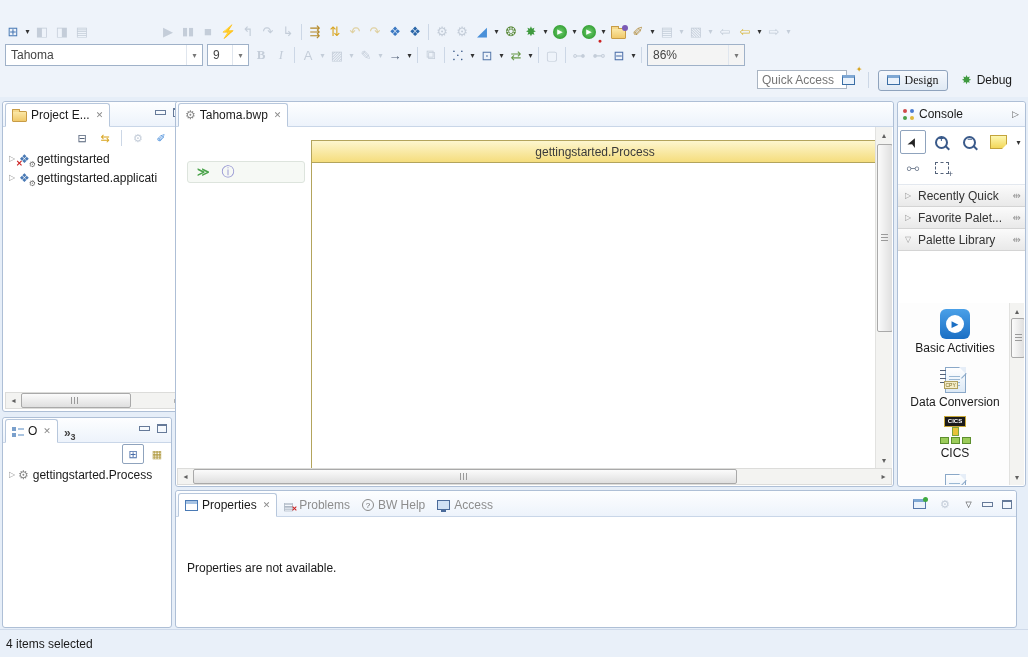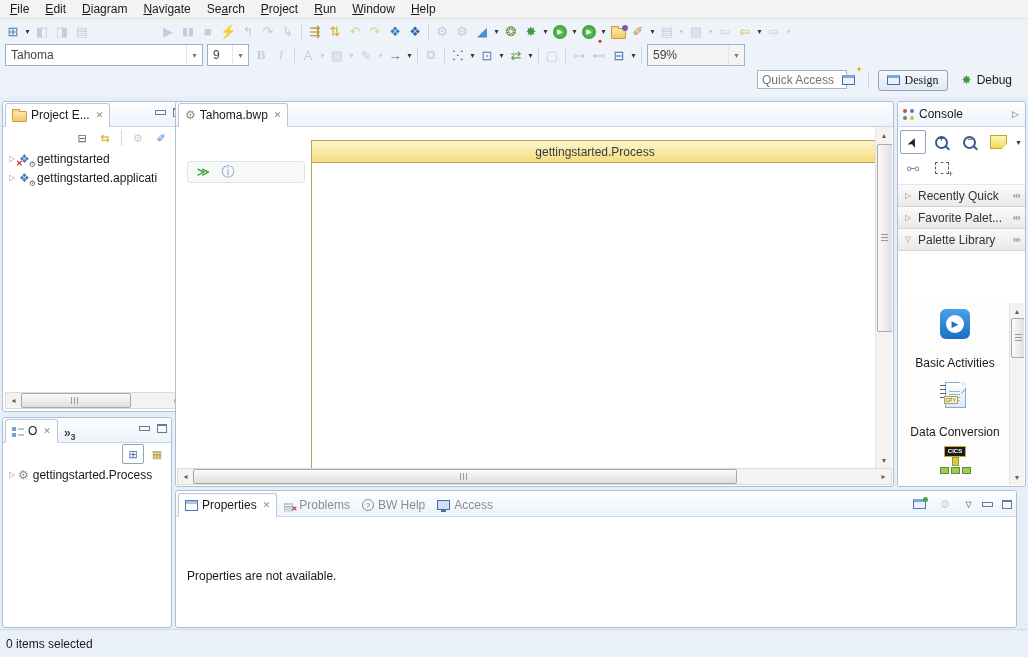--- a/index.html
+++ b/index.html
@@ -100,23 +100,23 @@
   .cics-top{background:#1a1a1a;border:1px solid #c8a93a;color:#fff;font-size:6px;font-weight:bold;padding:1px 3px;line-height:7px;}
   .cics-stem{width:5px;height:7px;background:#e8c23a;border:1px solid #7da33c;}
   .cics-base{display:flex;gap:2px;margin-top:1px;}
   .cics-base i{width:7px;height:5px;background:#9ccc5a;border:1px solid #5d8f2e;}
   .doc{position:relative;width:19px;height:24px;background:linear-gradient(#ffffff,#dcE9f6);border:1px solid #8aa8c8;}
   .doc::before{content:"";position:absolute;right:-1px;top:-1px;border-style:solid;border-width:0 7px 7px 0;border-color:transparent #e6eef8 transparent transparent;}
   .doc::after{content:"";position:absolute;right:-1px;top:5px;width:7px;height:1px;background:#8aa8c8;transform:rotate(-45deg);transform-origin:right top;}
   .doc .lines{position:absolute;left:3px;top:8px;width:11px;height:10px;background:repeating-linear-gradient(#9ab8d4 0 1px,transparent 1px 3px);}
   .cpy-badge{position:absolute;left:-2px;bottom:3px;background:#f4ecc8;border:1px solid #b0a060;color:#7a6a20;font-size:5px;padding:0 1px;line-height:6px;}
   .dc-lines{position:absolute;left:-6px;top:2px;width:6px;height:14px;background:repeating-linear-gradient(#55637a 0 1px,transparent 1px 4px);}
-  .plabel{margin-top:17px;text-align:center;}
-  
-  .bp-msg{position:absolute;left:11px;top:78px;}
+  .plabel{margin-top:2px;text-align:center;}
+  
+  .bp-msg{position:absolute;left:11px;top:70px;}
   .tbl-ico{position:relative;width:13px;height:11px;border:1px solid #4a7ab5;background:#fff;box-sizing:border-box;}
   .tbl-ico::before{content:"";position:absolute;left:0;top:0;width:100%;height:3px;background:#a8c4e4;}
   .prob-ico{position:relative;width:12px;height:11px;}
   .prob-ico .b{position:absolute;left:0;top:0;font-size:11px;color:#9aa6b5;}
   .prob-ico .e{position:absolute;right:-2px;bottom:-2px;color:#cc2222;font-size:7px;font-weight:bold;}
   .help-ico{width:12px;height:12px;border:1px solid #8a8a8a;border-radius:50%;display:flex;align-items:center;justify-content:center;font-size:8px;color:#666;box-sizing:border-box;}
   .cons-ico{position:relative;width:13px;height:10px;border:1px solid #4a6a9a;background:#cfe0f4;box-sizing:border-box;}
   .cons-ico::after{content:"";position:absolute;left:3px;bottom:-3px;width:5px;height:2px;background:#4a6a9a;}
   .pin-ico{position:relative;width:13px;height:10px;border:1px solid #5577aa;background:#eaf2fb;border-top:3px solid #7fa8d4;box-sizing:border-box;}
   .pin-ico::after{content:"";position:absolute;right:-3px;top:-5px;width:5px;height:5px;border-radius:50%;background:#3faa3f;}
@@ -130,31 +130,20 @@
   .runcirc{width:14px;height:14px;border-radius:50%;background:radial-gradient(#6fce6f,#1f8f1f);display:flex;align-items:center;justify-content:center;color:#fff;font-size:7px;}
   .profbadge{position:relative;}
   .profbadge .rd{position:absolute;right:-3px;bottom:-2px;color:#cc2222;font-size:7px;}
 </style>
 </head>
 <body>
 
 <div id="root">
   <div class="topchrome"></div>
 
-  <div class="menubar">
-    <span class="mi"><u>F</u>ile</span>
-    <span class="mi"><u>E</u>dit</span>
-    <span class="mi"><u>D</u>iagram</span>
-    <span class="mi"><u>N</u>avigate</span>
-    <span class="mi">Se<u>a</u>rch</span>
-    <span class="mi"><u>P</u>roject</span>
-    <span class="mi"><u>R</u>un</span>
-    <span class="mi"><u>W</u>indow</span>
-    <span class="mi"><u>H</u>elp</span>
-  </div>
 
   <div class="tb tb1">
     <span class="ib" style="color:#4a7ab5">⊞</span>
     <span class="dd">▾</span>
     <span class="ib dis">◧</span>
     <span class="ib dis">◨</span>
     <span class="ib dis">▤</span>
     <span class="sp" style="width:66px"></span>
     <span class="ib dis">▶</span>
     <span class="ib dis sm">▮▮</span>
@@ -236,21 +225,21 @@
     <span class="dd">▾</span>
     <span class="sep"></span>
     <span class="ib dis">▢</span>
     <span class="sep"></span>
     <span class="ib dis">⊶</span>
     <span class="ib dis">⊷</span>
     <span class="ib" style="color:#4a6da8">⊟</span>
     <span class="dd">▾</span>
     <span class="sep"></span>
     <span class="combo" style="width:96px;background:#f4f4f4">
-      <span class="ct">59%</span>
+      <span class="ct">86%</span>
       <span class="cb">▾</span>
     </span>
   </div>
 
   <div class="persp">
     <input class="qa" placeholder="Quick Access" style="">
     <div class="pbar">
       <span class="ib persp-new">
         <span class="win-ico"></span>
         <span class="star">✦</span>
@@ -491,15 +480,15 @@
         <span class="ib sm dis" style="height:12px">⚙</span>
         <span class="dd" style="height:12px">▽</span>
         <span class="ico-min"></span>
         <span class="ico-max"></span>
       </span>
     </div>
     <div class="bp-msg">Properties are not available.</div>
   </div>
 
   <div class="statusbar">
-    <span>0 items selected</span>
+    <span>4 items selected</span>
   </div>
 </div>
 
 </body></html>

